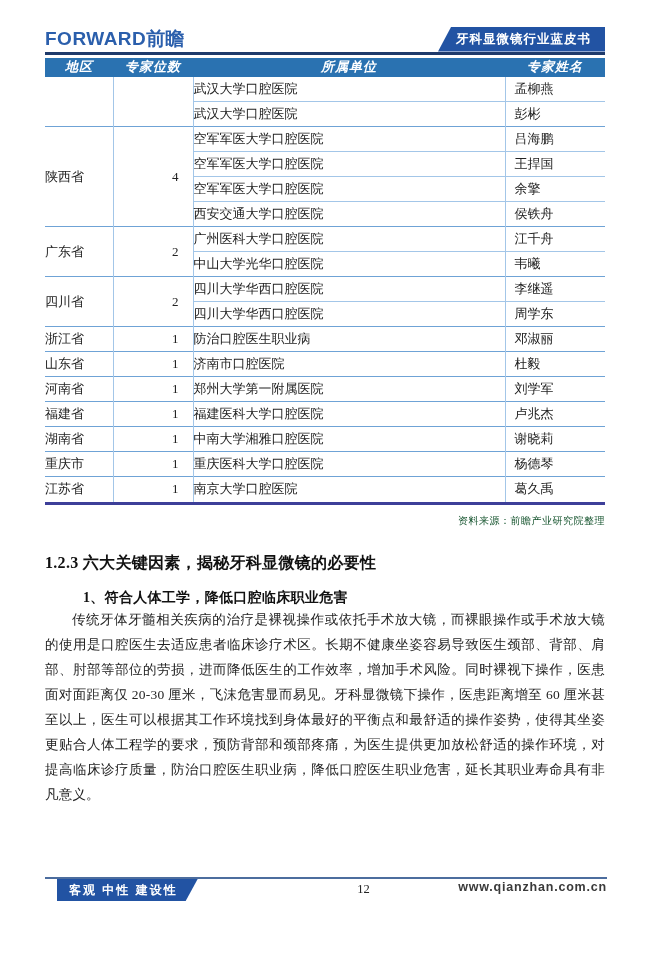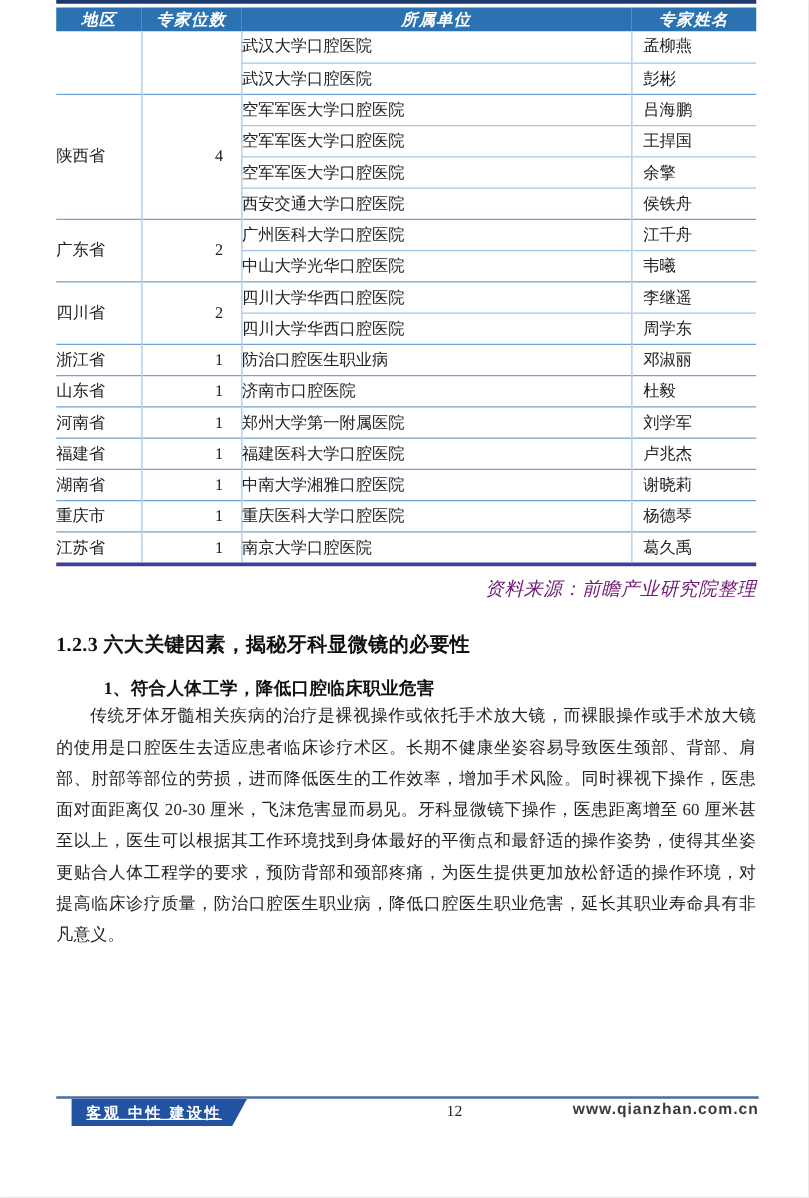--- a/index.html
+++ b/index.html
@@ -35,51 +35,54 @@
     font-weight:bold;font-size:13px;height:19px;letter-spacing:1px;border:none;font-style:italic;
   }
   tbody td{height:25px;vertical-align:middle;color:#222;}
   td.region{border-right:1px solid var(--lightline);}
   td.count{text-align:right;padding-right:14px;border-right:1px solid var(--lightline);}
   td.unit{padding-left:0;border-right:1px solid var(--lightline);}
   td.name{padding-left:9px;}
   td.rtop{border-top:1px solid var(--lightline);}
   td.gtop{border-top:1px solid var(--groupline);}
   .source{
-    text-align:right;font-style:italic;font-size:15px;margin-top:9px;color:#701a75;
+    text-align:right;font-size:10px;margin-top:9px;color:#14532d;
     letter-spacing:.5px;
   }
   
   .h-section{margin-top:25px;font-size:16px;font-weight:bold;color:#111;letter-spacing:.3px;}
   .h-sub{margin-top:15px;margin-left:38px;font-size:14px;font-weight:bold;color:#111;letter-spacing:.3px;}
   .para{
     font-size:13.5px;line-height:25px;text-align:justify;
     text-indent:2em;color:#222;letter-spacing:.2px;
   }
   
   .foot-rule{position:absolute;left:45px;width:562px;top:877px;height:2px;background:var(--footrule);}
   .foot-badge{
     position:absolute;left:57px;top:879px;background:var(--badge);color:#fff;
     font-family:"Liberation Sans","DejaVu Sans",sans-serif;font-weight:bold;font-size:12px;
     line-height:1;padding:5px 20px 5px 12px;letter-spacing:2px;
     clip-path:polygon(0 0,100% 0,calc(100% - 12px) 100%,0 100%);
-    text-decoration:underline;
   }
   .foot-page{position:absolute;left:0;width:100%;top:882px;text-align:center;font-size:12.5px;color:#222;margin-left:40px;}
   .foot-url{
     position:absolute;right:40px;top:880px;font-family:"Liberation Sans","DejaVu Sans",sans-serif;
     font-weight:bold;font-size:12.5px;color:#3a3a3a;letter-spacing:.8px;
   }
 </style>
 </head>
 <body>
 
 <div class="page">
   <div class="content">
 
+    <div class="hdr">
+      <div class="logo"><span><span>F</span><span>ORWARD</span></span><span class="cn">前瞻</span></div>
+      <div class="hdr-badge">牙科显微镜行业蓝皮书</div>
+    </div>
     <div class="hdr-rule"></div>
 
     <div class="tbl-wrap">
       <table>
         <colgroup>
             <col class="c1">
             <col class="c2">
             <col class="c3">
             <col class="c4">
           </colgroup>

